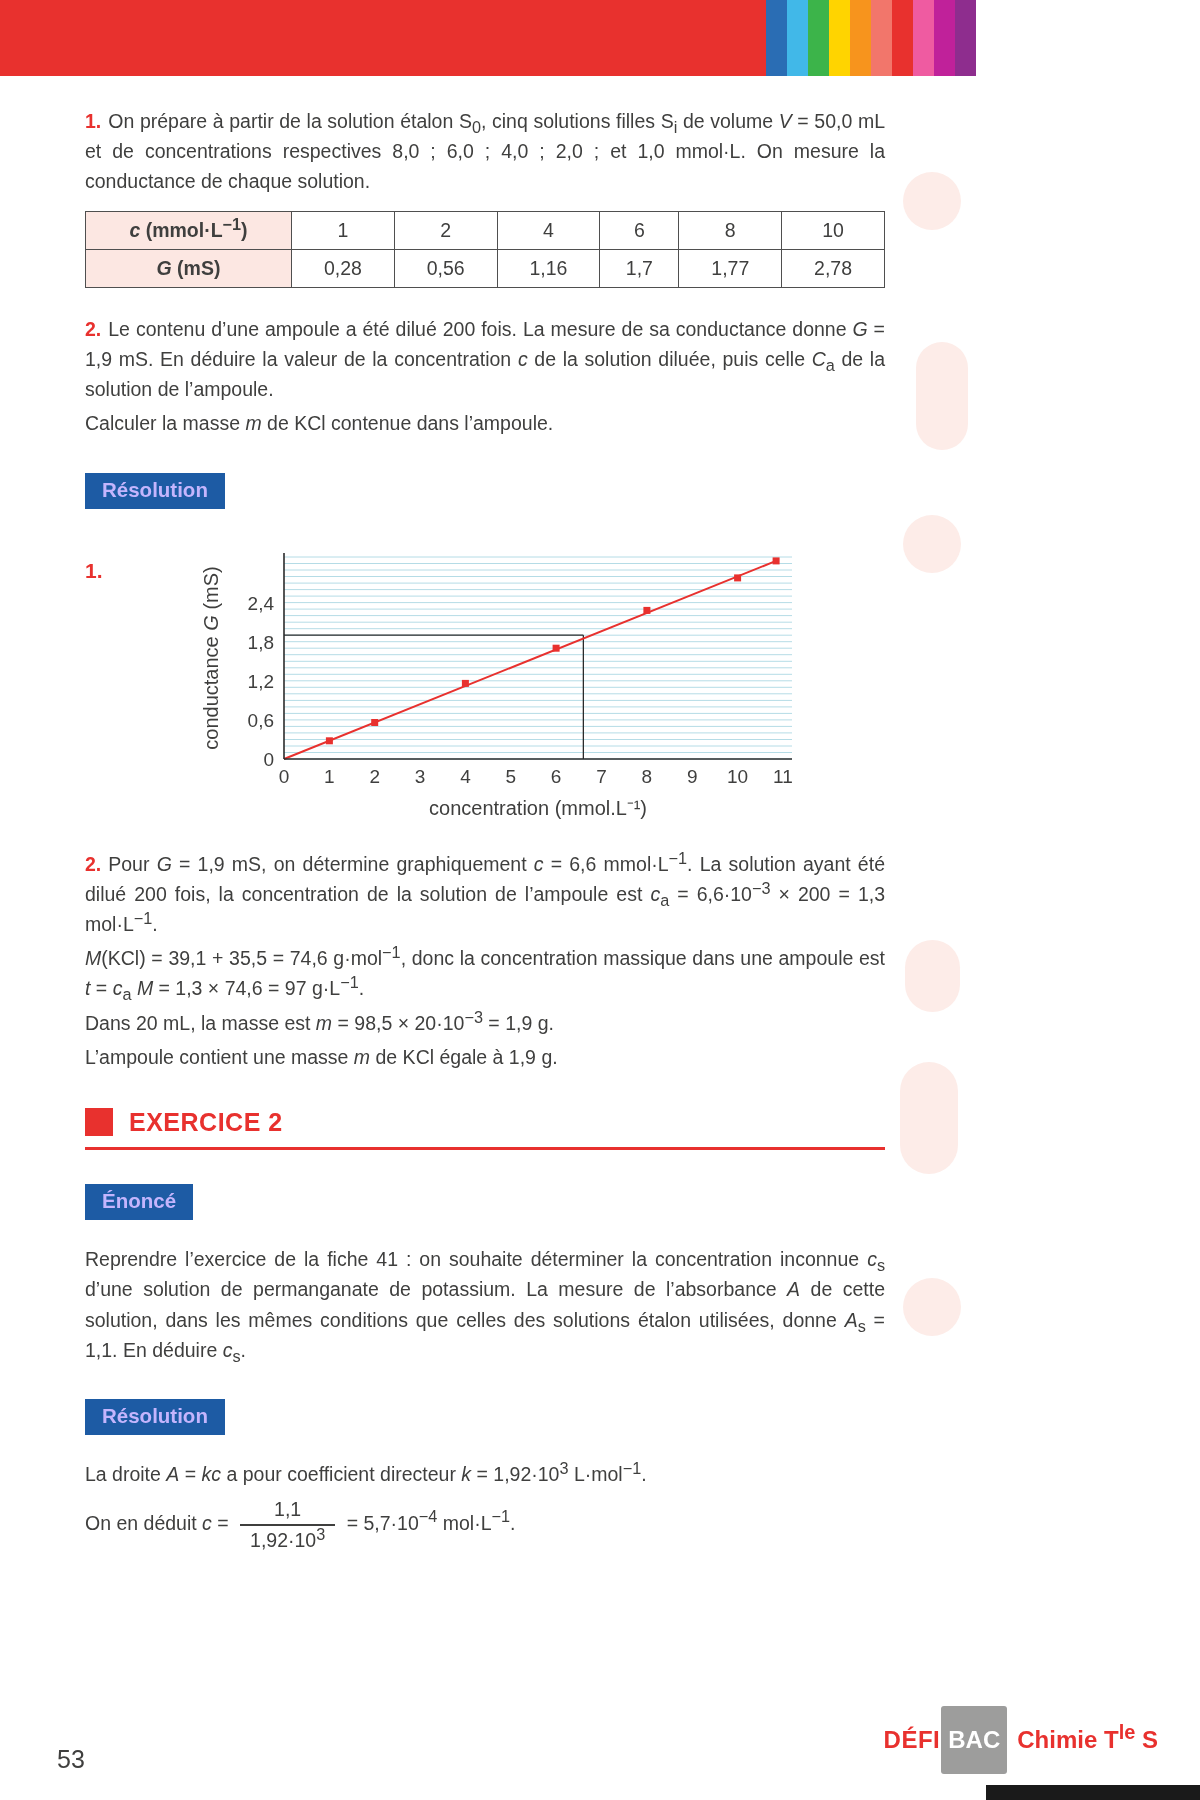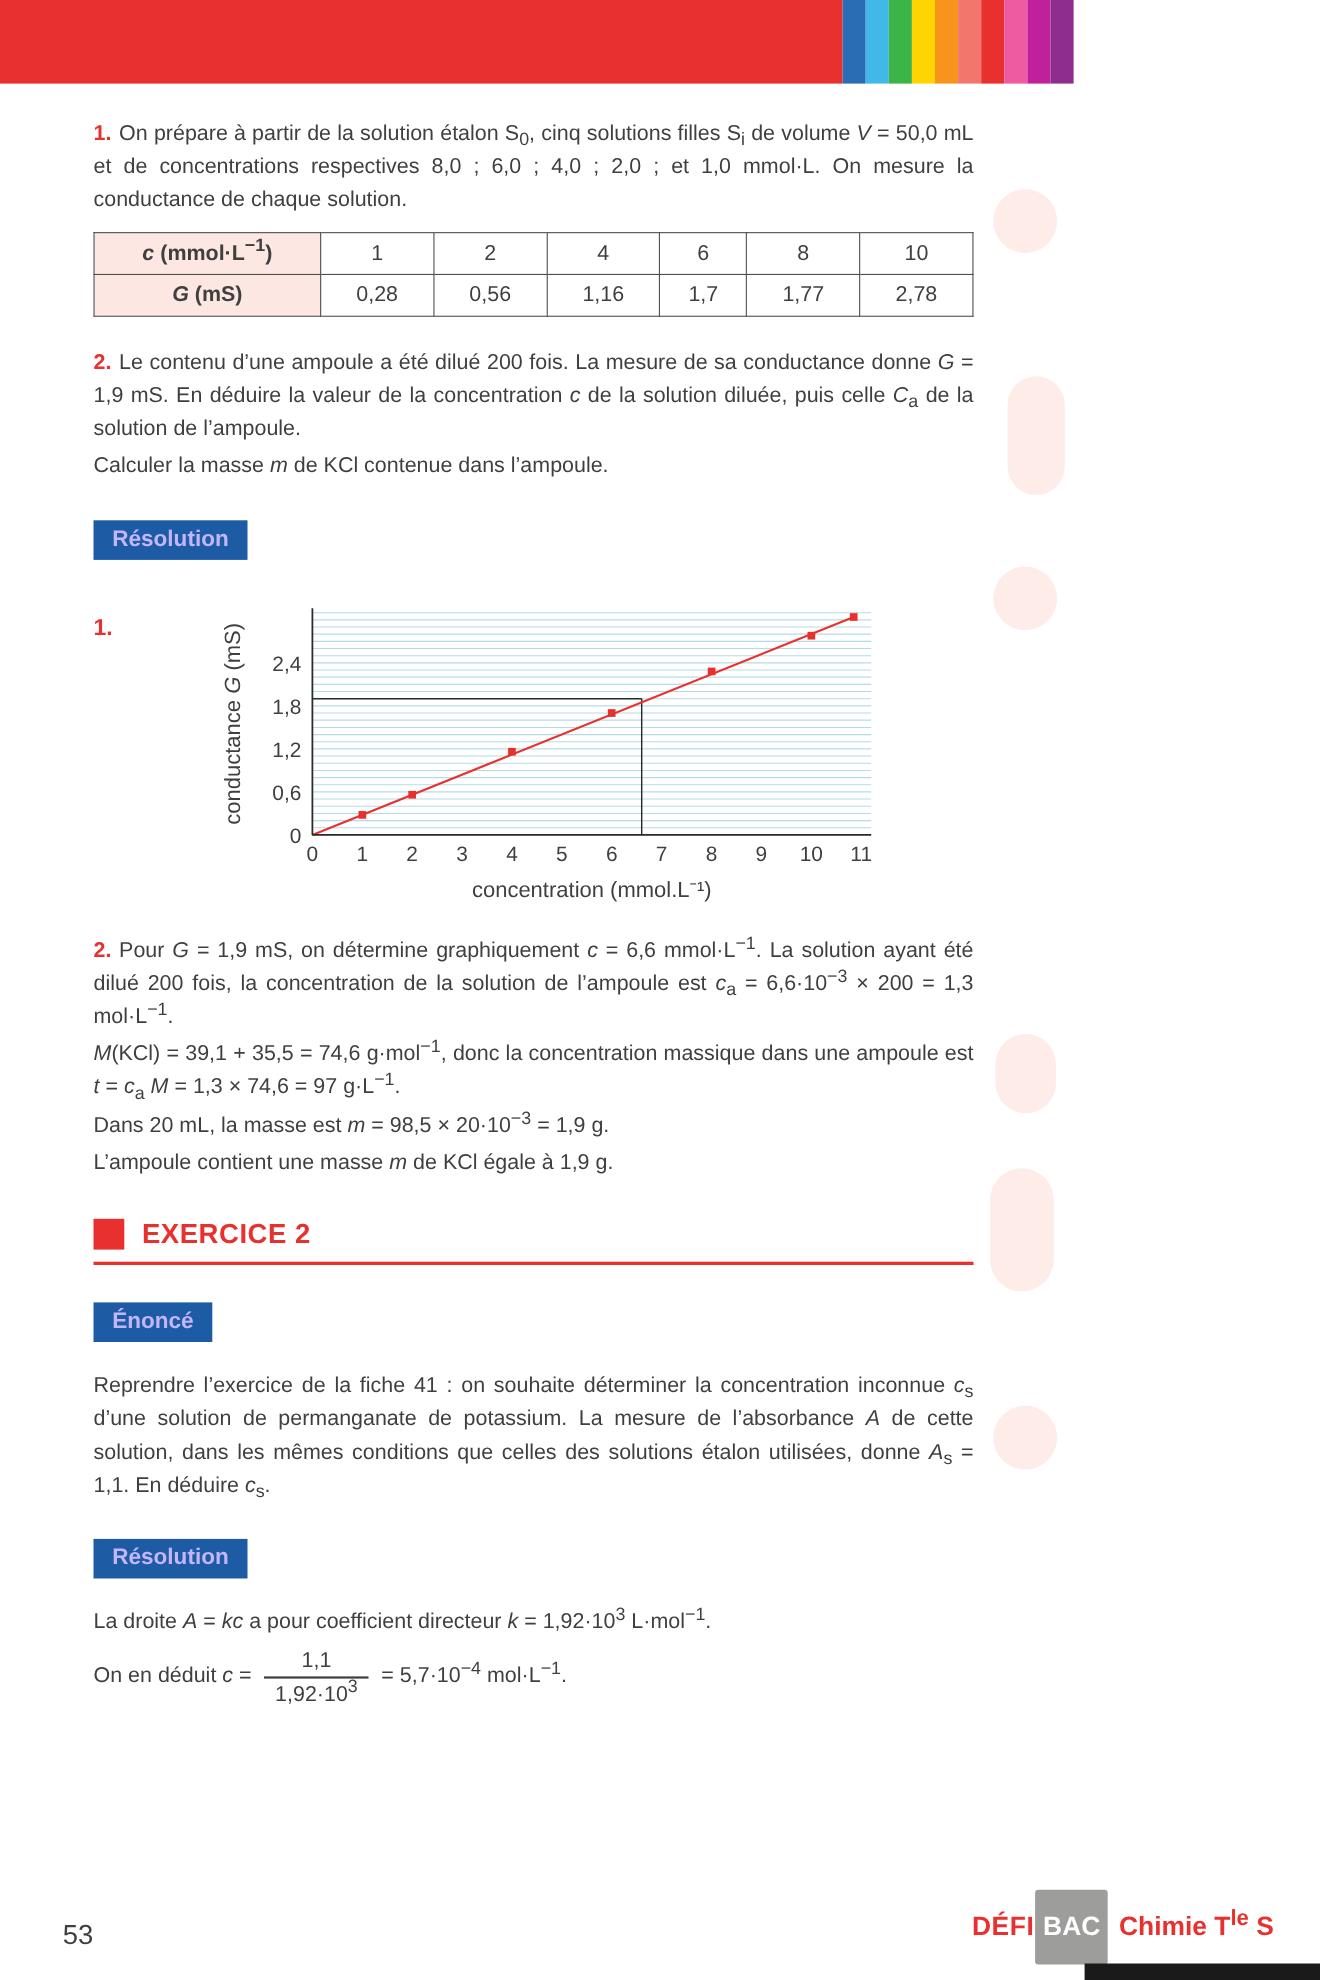--- a/index.html
+++ b/index.html
@@ -37,21 +37,21 @@
 
   .exercice-head{display:flex;align-items:flex-start;gap:16px;border-bottom:3.5px solid var(--red);padding-bottom:10px;margin:36px 0 26px;}
   .exercice-square{width:28px;height:28px;background:var(--red);}
   .exercice-title{color:var(--red);font-weight:bold;font-size:25px;letter-spacing:.5px;}
 
   .frac{display:inline-block;text-align:center;vertical-align:middle;margin:0 6px;line-height:1.25;}
   .frac .num{display:block;padding:0 10px 2px;border-bottom:2px solid var(--ink);}
   .frac .den{display:block;padding:2px 10px 0;}
 
   .page-number{position:absolute;left:57px;bottom:26px;font-size:25px;color:var(--ink);}
-  .brand{position:absolute;bottom:14px;right:42px;display:flex;align-items:center;font-weight:bold;font-size:24px;}
+  .brand{position:absolute;bottom:26px;right:42px;display:flex;align-items:center;font-weight:bold;font-size:24px;}
   .brand .defi{color:var(--red);letter-spacing:.5px;}
   .brand .bac{background:#9d9d9c;color:#ffffff;padding:20px 7px;border-radius:3px;margin:0 10px 0 1px;}
   .brand .subject{color:var(--red);}
   .bottom-bar{position:absolute;right:0;bottom:0;width:214px;height:15px;background:#1a1a1a;}
 
   sub,sup{line-height:0;}
 </style>
 </head>
 <body>
 

